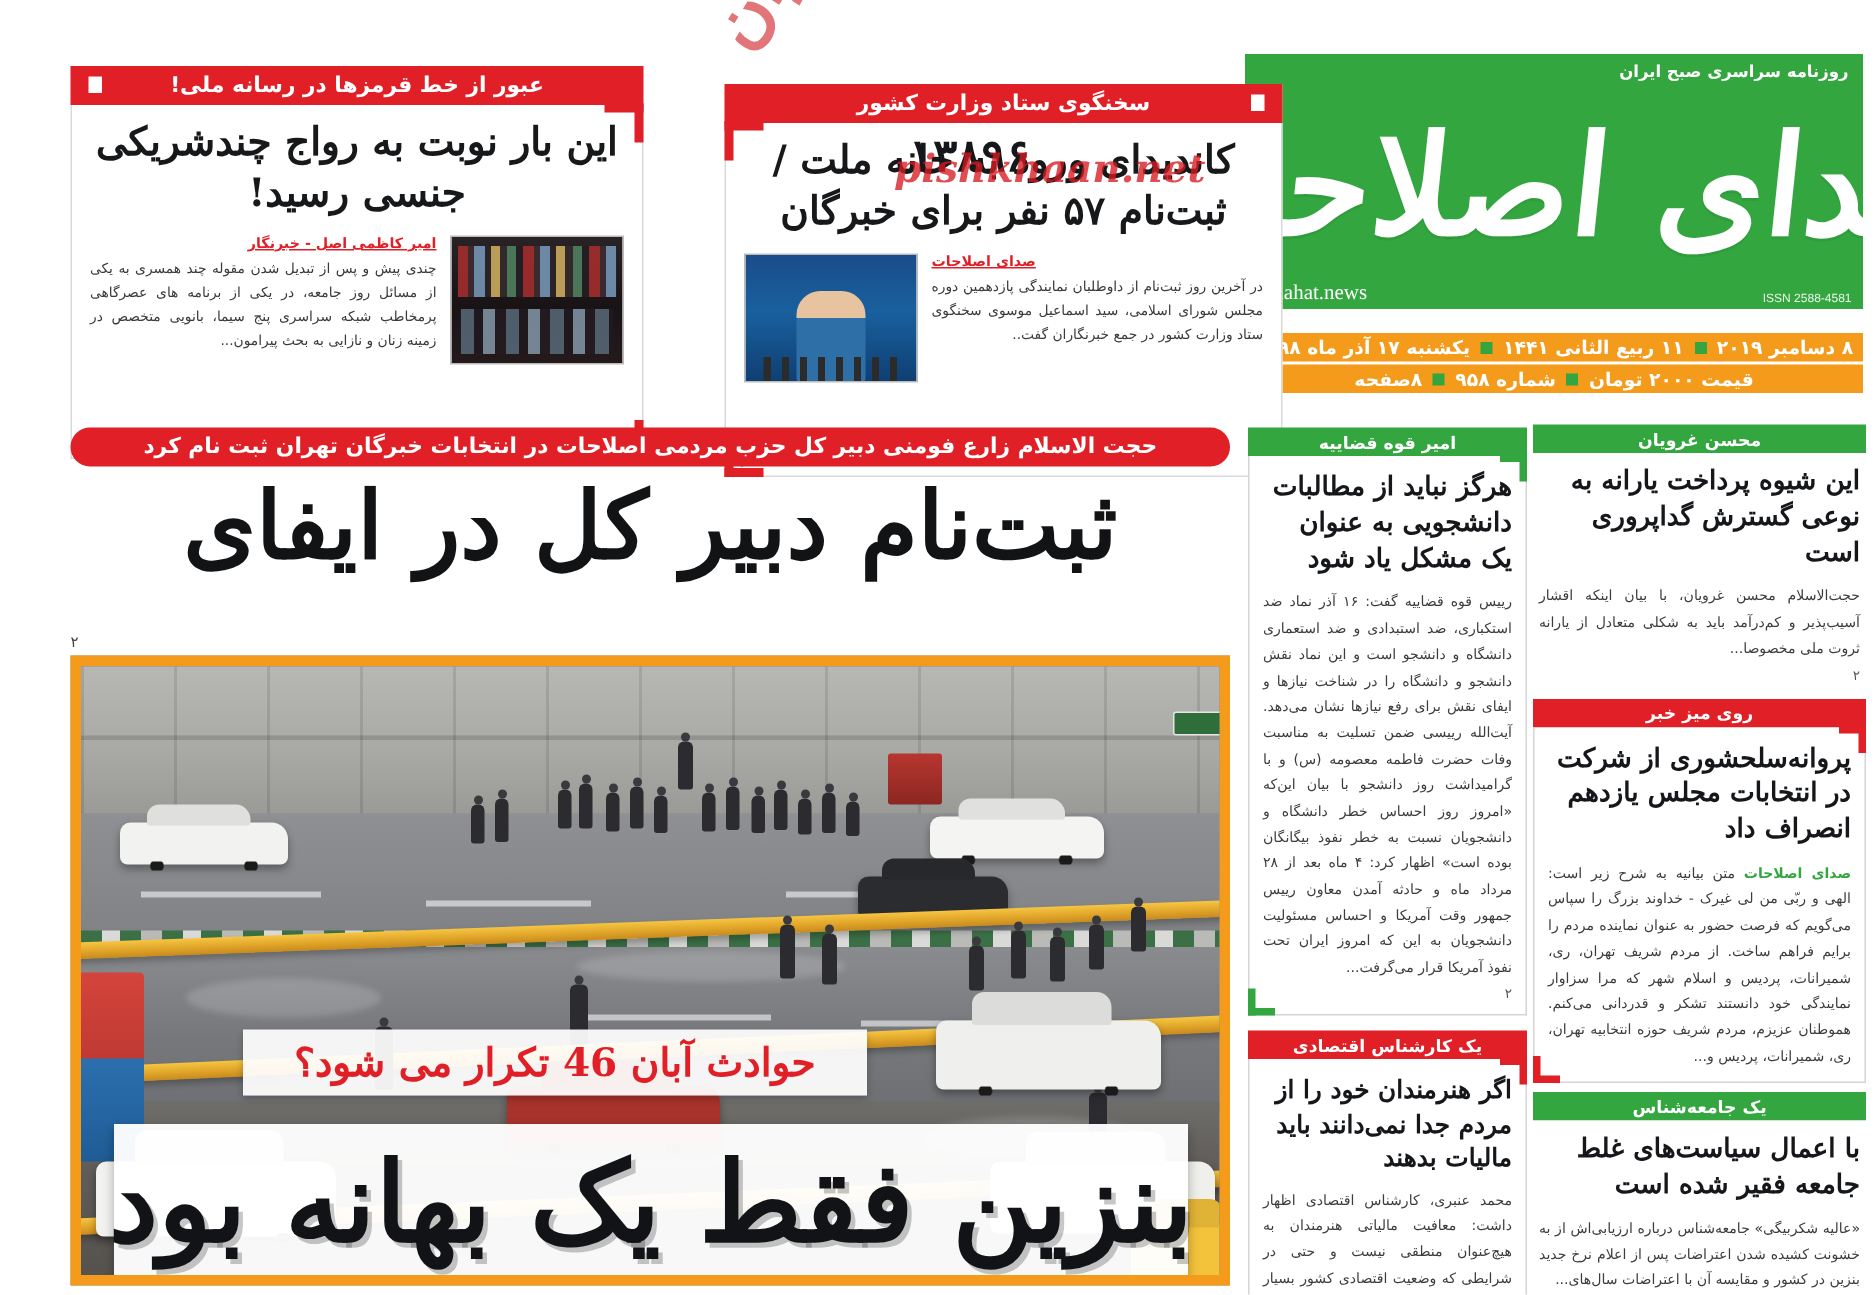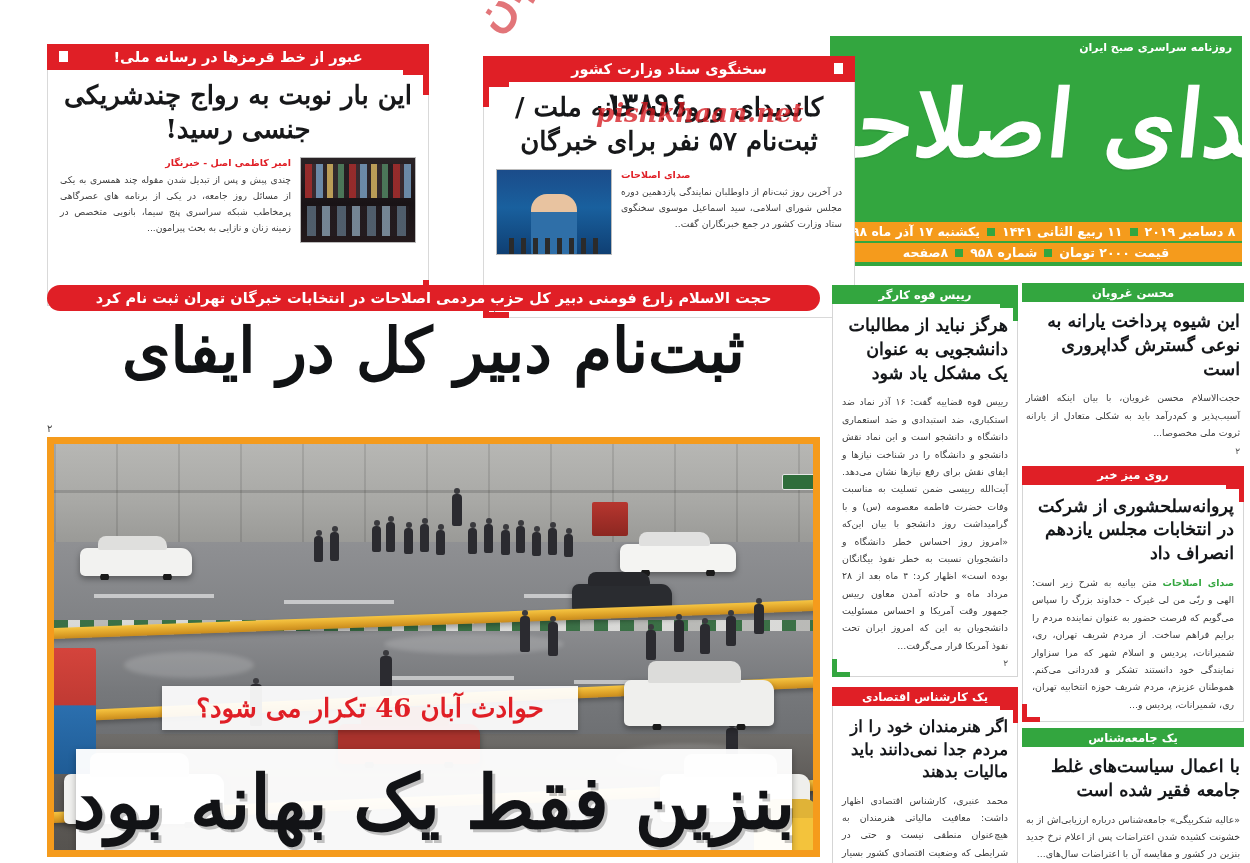--- a/index.html
+++ b/index.html
@@ -19,21 +19,21 @@
     position: relative;
     width: 1250px;
     height: 863px;
     background: #fff;
   }
 
   
   .masthead {
     position: absolute;
     top: 36px; right: 8px;
-    width: 412px; height: 230px;
+    width: 412px; height: 170px;
     background: #33a63f;
     overflow: hidden;
   }
   .masthead-tagline {
     position: absolute;
     top: 5px; right: 10px;
     color: #ffffff;
     font-size: 11px;
     font-weight: bold;
     letter-spacing: .3px;
@@ -209,20 +209,21 @@
         #2b2b2b 0 5px, transparent 5px 12px);
   }
 
   .textcol { flex: 1 1 auto; min-width: 0; }
   .byline {
     color: #e01f26;
     font-size: 9.5px;
     font-weight: bold;
     margin-bottom: 4px;
     text-align: right;
+    text-decoration: underline;
   }
   .byline-b { text-align: left; }
   .bodytext {
     color: #3a3a3a;
     font-size: 9.2px;
     line-height: 1.75;
     text-align: justify;
   }
   .pagenum-sm {
     position: absolute;
@@ -634,21 +635,21 @@
       <div class="car" style="left:606px; top:330px; width:150px; height:48px; background:#efefec;"></div>
       <div class="car" style="left:700px; top:372px; width:80px; height:40px; background:#f3c33c;"></div>
     </div>
 
     <div class="overlay-1">حوادث آبان 46 تکرار می شود؟</div>
     <div class="overlay-2">بنزین فقط یک بهانه بود</div>
   </div>
 
   <div class="col2">
 
-    <div class="sectag sectag-green">رییس قوه کارگر</div>
+    <div class="sectag sectag-green">امیر قوه قضاییه</div>
     <div class="colcard">
       <span class="c-tr c-tr-g"></span>
       <span class="c-bl c-bl-g"></span>
       <div class="col-headline lg">هرگز نباید از مطالبات دانشجویی به عنوان یک مشکل یاد شود</div>
       <div class="col-body">رییس قوه قضاییه گفت: ۱۶ آذر نماد ضد استکباری، ضد استبدادی و ضد استعماری دانشگاه و دانشجو است و این نماد نقش دانشجو و دانشگاه را در شناخت نیازها و ایفای نقش برای رفع نیازها نشان می‌دهد. آیت‌الله رییسی ضمن تسلیت به مناسبت وفات حضرت فاطمه معصومه (س) و با گرامیداشت روز دانشجو با بیان این‌که «امروز روز احساس خطر دانشگاه و دانشجویان نسبت به خطر نفوذ بیگانگان بوده است» اظهار کرد: ۴ ماه بعد از ۲۸ مرداد ماه و حادثه آمدن معاون رییس جمهور وقت آمریکا و احساس مسئولیت دانشجویان به این که امروز ایران تحت نفوذ آمریکا قرار می‌گرفت...</div>
       <div class="col-pagenum">۲</div>
     </div>
 
     <div style="height:10px;"></div>
 

